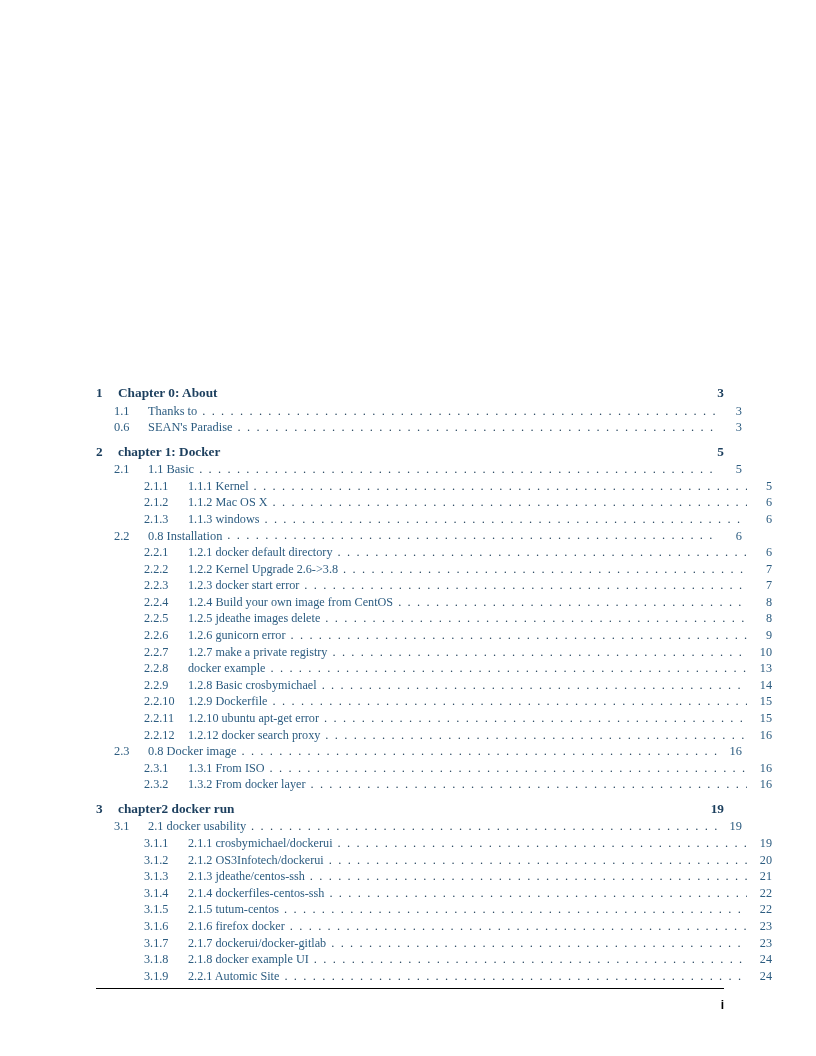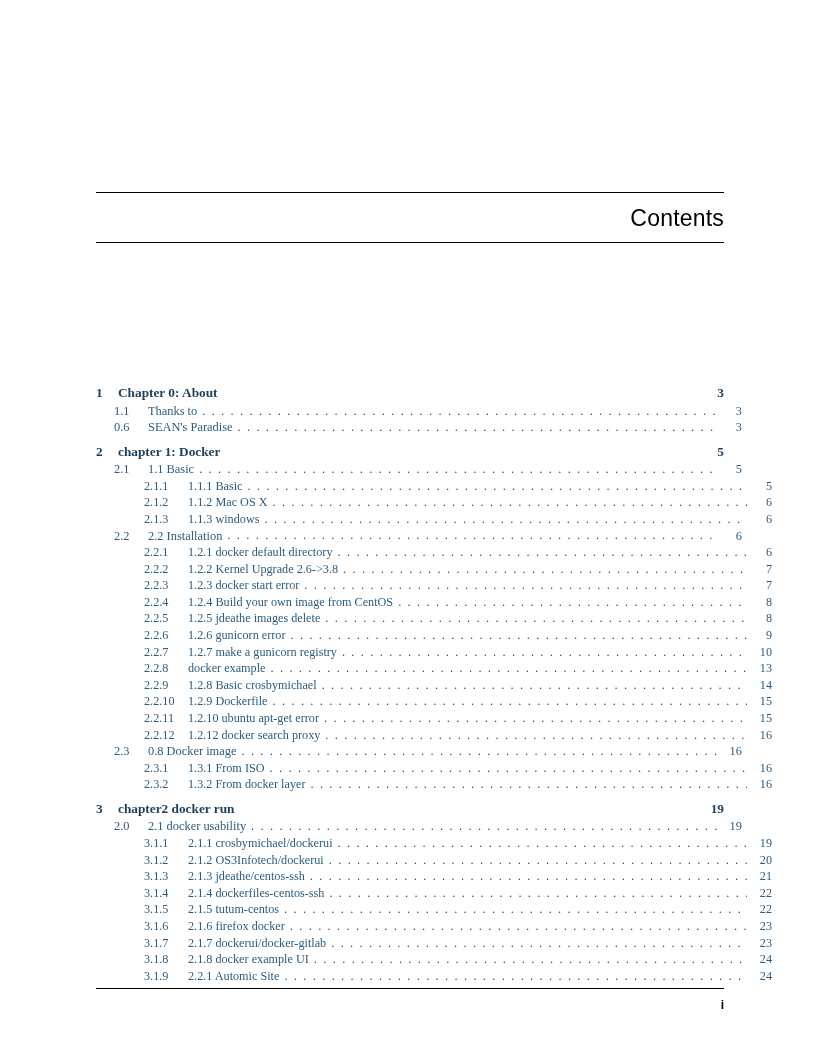--- a/index.html
+++ b/index.html
@@ -137,25 +137,20 @@
     color: #000;
     font-weight: bold;
   }
 </style>
 </head>
 <body>
 
 <div class="page">
   <div class="page-inner">
 
-    <div class="title-block">
-      <hr class="rule">
-      <div class="contents-title">Contents</div>
-      <hr class="rule">
-    </div>
 
     <div class="toc" id="toc-list">
         <div class="toc-entry lvl1">
           <span class="num">1</span>
           <span class="label">Chapter 0: About</span>
           <span class="dots">. . . . . . . . . . . . . . . . . . . . . . . . . . . . . . . . . . . . . . . . . . . . . . . . . . . . . . . . . . . . . . . . . . . . . . . . . . . . . . . . . . . . . . . . . . . . . . . . . . . . . . . . . . . . . . . . . . . . . . . . . . . . . . . . . . . . . . . . . . . . </span>
           <span class="pg">3</span>
         </div>
         <div class="toc-entry lvl2">
           <span class="num">1.1</span>
@@ -176,39 +171,39 @@
           <span class="pg">5</span>
         </div>
         <div class="toc-entry lvl2">
           <span class="num">2.1</span>
           <span class="label">1.1 Basic</span>
           <span class="dots">. . . . . . . . . . . . . . . . . . . . . . . . . . . . . . . . . . . . . . . . . . . . . . . . . . . . . . . . . . . . . . . . . . . . . . . . . . . . . . . . . . . . . . . . . . . . . . . . . . . . . . . . . . . . . . . . . . . . . . . . . . . . . . . . . . . . . . . . . . . . </span>
           <span class="pg">5</span>
         </div>
         <div class="toc-entry lvl3">
           <span class="num">2.1.1</span>
-          <span class="label">1.1.1 Basic</span>
+          <span class="label">1.1.1 Kernel</span>
           <span class="dots">. . . . . . . . . . . . . . . . . . . . . . . . . . . . . . . . . . . . . . . . . . . . . . . . . . . . . . . . . . . . . . . . . . . . . . . . . . . . . . . . . . . . . . . . . . . . . . . . . . . . . . . . . . . . . . . . . . . . . . . . . . . . . . . . . . . . . . . . . . . . </span>
           <span class="pg">5</span>
         </div>
         <div class="toc-entry lvl3">
           <span class="num">2.1.2</span>
           <span class="label">1.1.2 Mac OS X</span>
           <span class="dots">. . . . . . . . . . . . . . . . . . . . . . . . . . . . . . . . . . . . . . . . . . . . . . . . . . . . . . . . . . . . . . . . . . . . . . . . . . . . . . . . . . . . . . . . . . . . . . . . . . . . . . . . . . . . . . . . . . . . . . . . . . . . . . . . . . . . . . . . . . . . </span>
           <span class="pg">6</span>
         </div>
         <div class="toc-entry lvl3">
           <span class="num">2.1.3</span>
           <span class="label">1.1.3 windows</span>
           <span class="dots">. . . . . . . . . . . . . . . . . . . . . . . . . . . . . . . . . . . . . . . . . . . . . . . . . . . . . . . . . . . . . . . . . . . . . . . . . . . . . . . . . . . . . . . . . . . . . . . . . . . . . . . . . . . . . . . . . . . . . . . . . . . . . . . . . . . . . . . . . . . . </span>
           <span class="pg">6</span>
         </div>
         <div class="toc-entry lvl2">
           <span class="num">2.2</span>
-          <span class="label">2.2 Installation</span>
+          <span class="label">0.8 Installation</span>
           <span class="dots">. . . . . . . . . . . . . . . . . . . . . . . . . . . . . . . . . . . . . . . . . . . . . . . . . . . . . . . . . . . . . . . . . . . . . . . . . . . . . . . . . . . . . . . . . . . . . . . . . . . . . . . . . . . . . . . . . . . . . . . . . . . . . . . . . . . . . . . . . . . . </span>
           <span class="pg">6</span>
         </div>
         <div class="toc-entry lvl3">
           <span class="num">2.2.1</span>
           <span class="label">1.2.1 docker default directory</span>
           <span class="dots">. . . . . . . . . . . . . . . . . . . . . . . . . . . . . . . . . . . . . . . . . . . . . . . . . . . . . . . . . . . . . . . . . . . . . . . . . . . . . . . . . . . . . . . . . . . . . . . . . . . . . . . . . . . . . . . . . . . . . . . . . . . . . . . . . . . . . . . . . . . . </span>
           <span class="pg">6</span>
         </div>
         <div class="toc-entry lvl3">
@@ -236,21 +231,21 @@
           <span class="pg">8</span>
         </div>
         <div class="toc-entry lvl3">
           <span class="num">2.2.6</span>
           <span class="label">1.2.6 gunicorn error</span>
           <span class="dots">. . . . . . . . . . . . . . . . . . . . . . . . . . . . . . . . . . . . . . . . . . . . . . . . . . . . . . . . . . . . . . . . . . . . . . . . . . . . . . . . . . . . . . . . . . . . . . . . . . . . . . . . . . . . . . . . . . . . . . . . . . . . . . . . . . . . . . . . . . . . </span>
           <span class="pg">9</span>
         </div>
         <div class="toc-entry lvl3">
           <span class="num">2.2.7</span>
-          <span class="label">1.2.7 make a gunicorn registry</span>
+          <span class="label">1.2.7 make a private registry</span>
           <span class="dots">. . . . . . . . . . . . . . . . . . . . . . . . . . . . . . . . . . . . . . . . . . . . . . . . . . . . . . . . . . . . . . . . . . . . . . . . . . . . . . . . . . . . . . . . . . . . . . . . . . . . . . . . . . . . . . . . . . . . . . . . . . . . . . . . . . . . . . . . . . . . </span>
           <span class="pg">10</span>
         </div>
         <div class="toc-entry lvl3">
           <span class="num">2.2.8</span>
           <span class="label">docker example</span>
           <span class="dots">. . . . . . . . . . . . . . . . . . . . . . . . . . . . . . . . . . . . . . . . . . . . . . . . . . . . . . . . . . . . . . . . . . . . . . . . . . . . . . . . . . . . . . . . . . . . . . . . . . . . . . . . . . . . . . . . . . . . . . . . . . . . . . . . . . . . . . . . . . . . </span>
           <span class="pg">13</span>
         </div>
         <div class="toc-entry lvl3">
@@ -295,21 +290,21 @@
           <span class="dots">. . . . . . . . . . . . . . . . . . . . . . . . . . . . . . . . . . . . . . . . . . . . . . . . . . . . . . . . . . . . . . . . . . . . . . . . . . . . . . . . . . . . . . . . . . . . . . . . . . . . . . . . . . . . . . . . . . . . . . . . . . . . . . . . . . . . . . . . . . . . </span>
           <span class="pg">16</span>
         </div>
         <div class="toc-entry lvl1">
           <span class="num">3</span>
           <span class="label">chapter2 docker run</span>
           <span class="dots">. . . . . . . . . . . . . . . . . . . . . . . . . . . . . . . . . . . . . . . . . . . . . . . . . . . . . . . . . . . . . . . . . . . . . . . . . . . . . . . . . . . . . . . . . . . . . . . . . . . . . . . . . . . . . . . . . . . . . . . . . . . . . . . . . . . . . . . . . . . . </span>
           <span class="pg">19</span>
         </div>
         <div class="toc-entry lvl2">
-          <span class="num">2.0</span>
+          <span class="num">3.1</span>
           <span class="label">2.1 docker usability</span>
           <span class="dots">. . . . . . . . . . . . . . . . . . . . . . . . . . . . . . . . . . . . . . . . . . . . . . . . . . . . . . . . . . . . . . . . . . . . . . . . . . . . . . . . . . . . . . . . . . . . . . . . . . . . . . . . . . . . . . . . . . . . . . . . . . . . . . . . . . . . . . . . . . . . </span>
           <span class="pg">19</span>
         </div>
         <div class="toc-entry lvl3">
           <span class="num">3.1.1</span>
           <span class="label">2.1.1 crosbymichael/dockerui</span>
           <span class="dots">. . . . . . . . . . . . . . . . . . . . . . . . . . . . . . . . . . . . . . . . . . . . . . . . . . . . . . . . . . . . . . . . . . . . . . . . . . . . . . . . . . . . . . . . . . . . . . . . . . . . . . . . . . . . . . . . . . . . . . . . . . . . . . . . . . . . . . . . . . . . </span>
           <span class="pg">19</span>
         </div>

